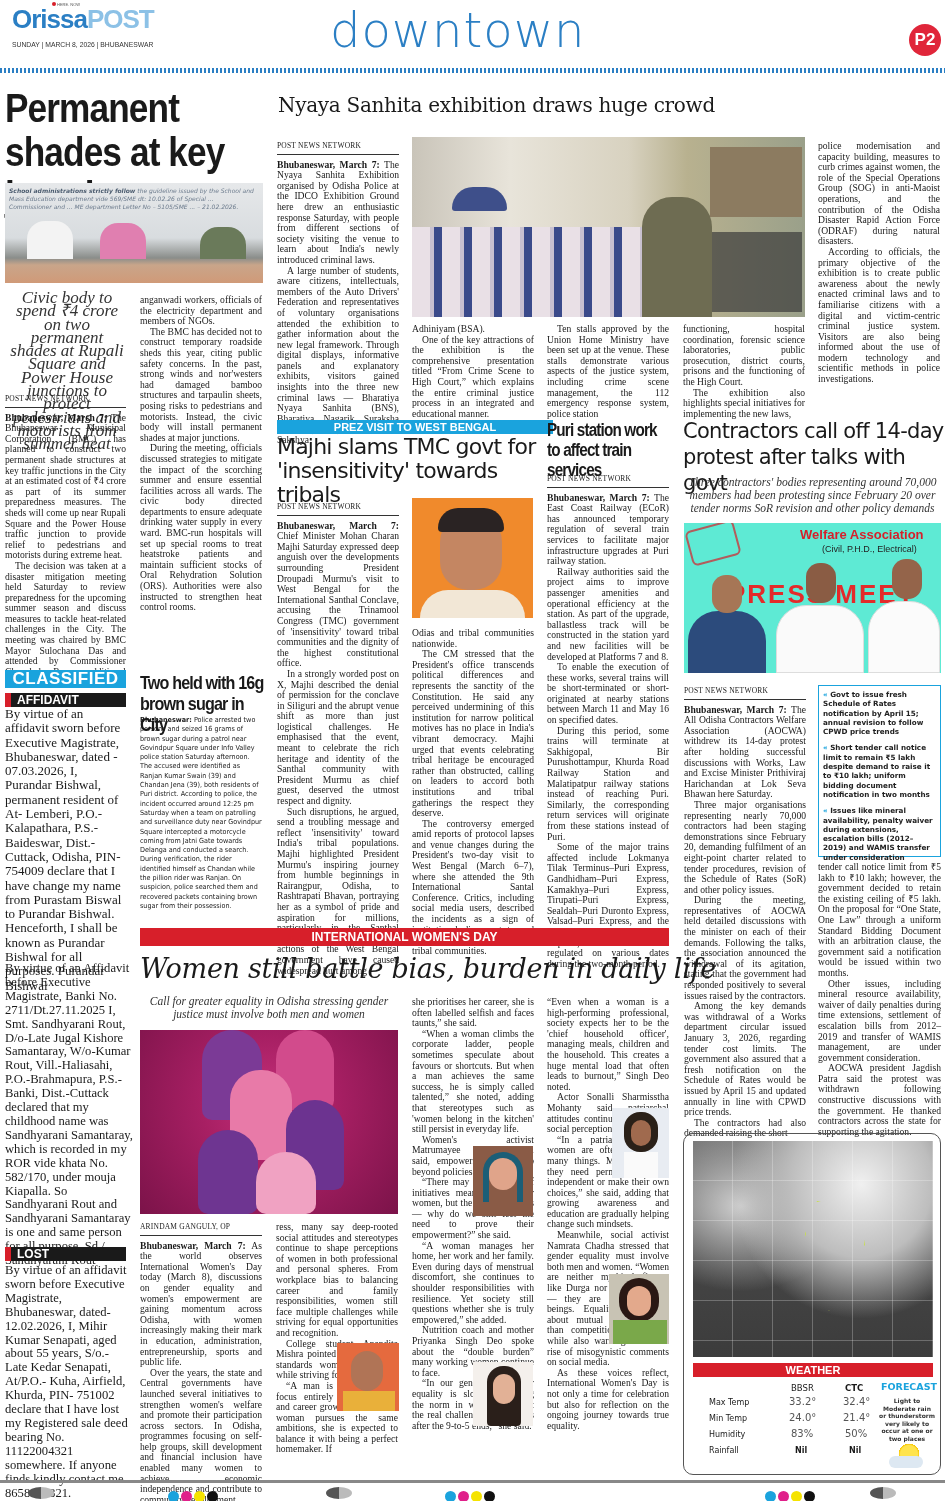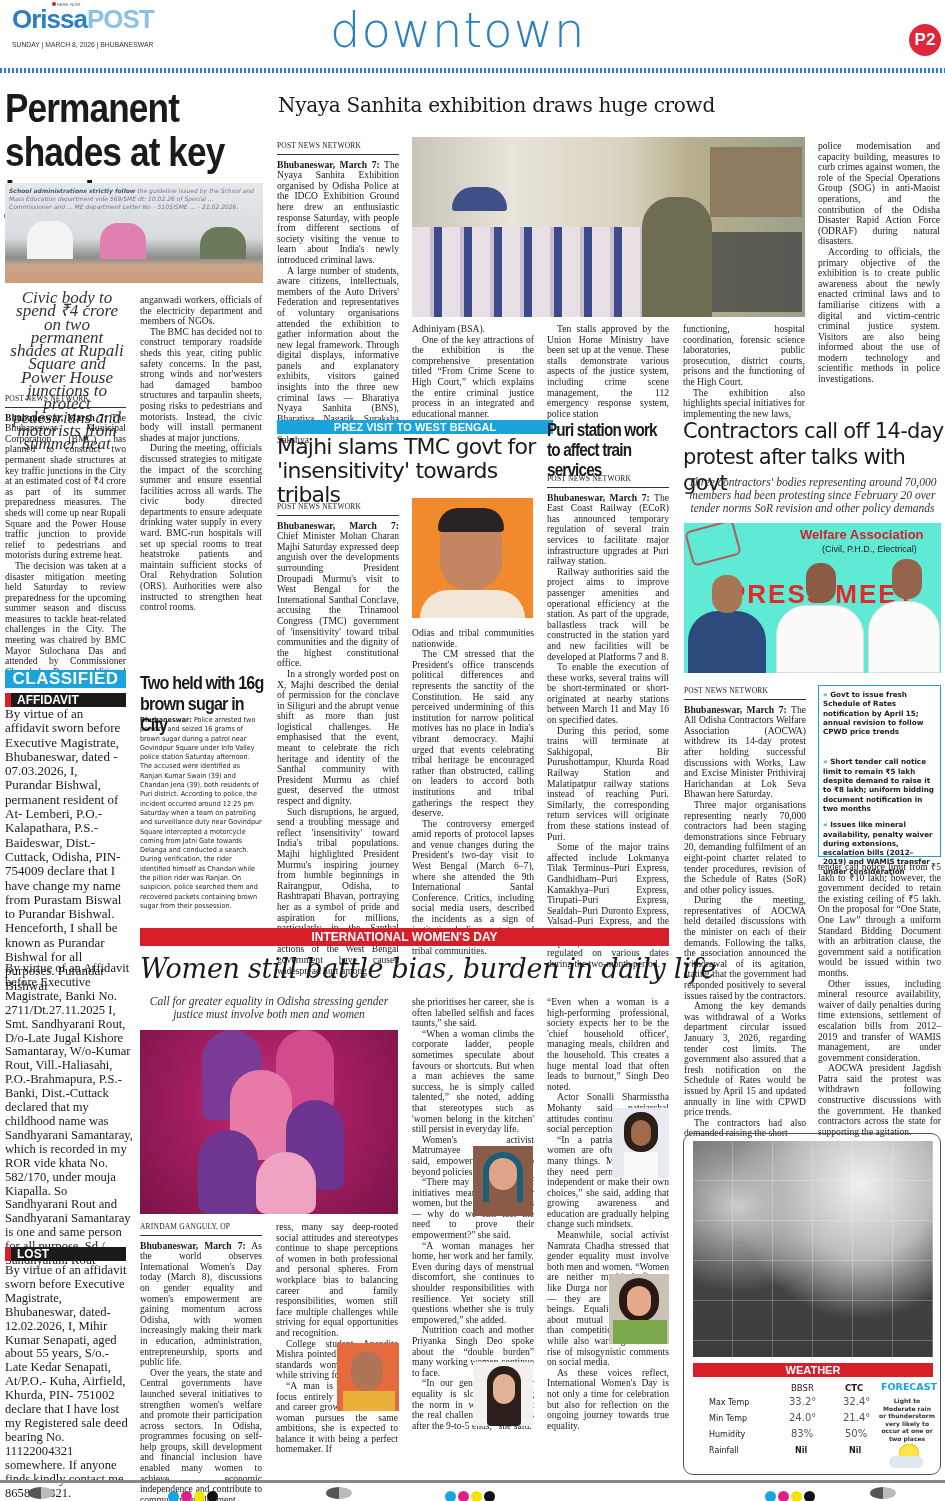--- a/index.html
+++ b/index.html
@@ -128,22 +128,22 @@
 </div>
 <div class="abs body-text" style="left:684px;top:686px;width:122px">
   <div class="byline">POST NEWS NETWORK</div>
   <p class="first"><span class="dl">Bhubaneswar, March 7:</span> <span>The All Odisha Contractors Welfare Association (AOCWA) withdrew its 14-day protest after holding successful discussions with Works, Law and Excise Minister Prithiviraj Harichandan at Lok Seva Bhawan here Saturday.</span></p>
   <p>Three major organisations representing nearly 70,000 contractors had been staging demonstrations since February 20, demanding fulfilment of an eight-point charter related to tender procedures, revision of the Schedule of Rates (SoR) and other policy issues.</p>
   <p>During the meeting, representatives of AOCWA held detailed discussions with the minister on each of their demands. Following the talks, the association announced the withdrawal of its agitation, stating that the government had responded positively to several issues raised by the contractors.</p>
   <p>Among the key demands was withdrawal of a Works department circular issued January 3, 2026, regarding tender cost limits. The government also assured that a fresh notification on the Schedule of Rates would be issued by April 15 and updated annually in line with CPWD price trends.</p>
   <p>The contractors had also demanded raising the short</p>
 </div>
 <div class="abs" style="left:818px;top:685px;width:123px;height:172px;border:1.5px solid #1aa3dd;padding:4px 4px;font-family:'DejaVu Sans',sans-serif;font-weight:bold;font-size:7.2px;line-height:9.3px;color:#222">
-  <div style="margin-bottom:21px"><span style="color:#1aa3dd">«</span> <span>Govt to issue fresh Schedule of Rates notification by April 15; annual revision to follow CPWD price trends</span></div>
-  <div style="margin-bottom:7px"><span style="color:#1aa3dd">«</span> <span>Short tender call notice limit to remain ₹5 lakh despite demand to raise it to ₹8 lakh; uniform bidding document notification in two months</span></div>
+  <div style="margin-bottom:7px"><span style="color:#1aa3dd">«</span> <span>Govt to issue fresh Schedule of Rates notification by April 15; annual revision to follow CPWD price trends</span></div>
+  <div style="margin-bottom:7px"><span style="color:#1aa3dd">«</span> <span>Short tender call notice limit to remain ₹5 lakh despite demand to raise it to ₹10 lakh; uniform bidding document notification in two months</span></div>
   <div><span style="color:#1aa3dd">«</span> <span>Issues like mineral availability, penalty waiver during extensions, escalation bills (2012–2019) and WAMIS transfer under consideration</span></div>
 </div>
 <div class="abs body-text" style="left:818px;top:862px;width:123px">
   <p class="first">tender call notice limit from ₹5 lakh to ₹10 lakh; however, the government decided to retain the existing ceiling of ₹5 lakh. On the proposal for “One State, One Law” through a uniform Standard Bidding Document with an arbitration clause, the government said a notification would be issued within two months.</p>
   <p>Other issues, including mineral resource availability, waiver of daily penalties during time extensions, settlement of escalation bills from 2012–2019 and transfer of WAMIS management, are under government consideration.</p>
   <p>AOCWA president Jagdish Patra said the protest was withdrawn following constructive discussions with the government. He thanked contractors across the state for supporting the agitation.</p>
 </div>
 
 <div class="abs blue-band" style="left:5px;top:670px;width:121px;height:18px;font-size:17px;line-height:18px;letter-spacing:.5px">CLASSIFIED</div>
 <div class="abs cls-head" style="left:5px;top:693px;width:121px;height:14px;font-size:12px;line-height:14px">AFFIDAVIT</div>

